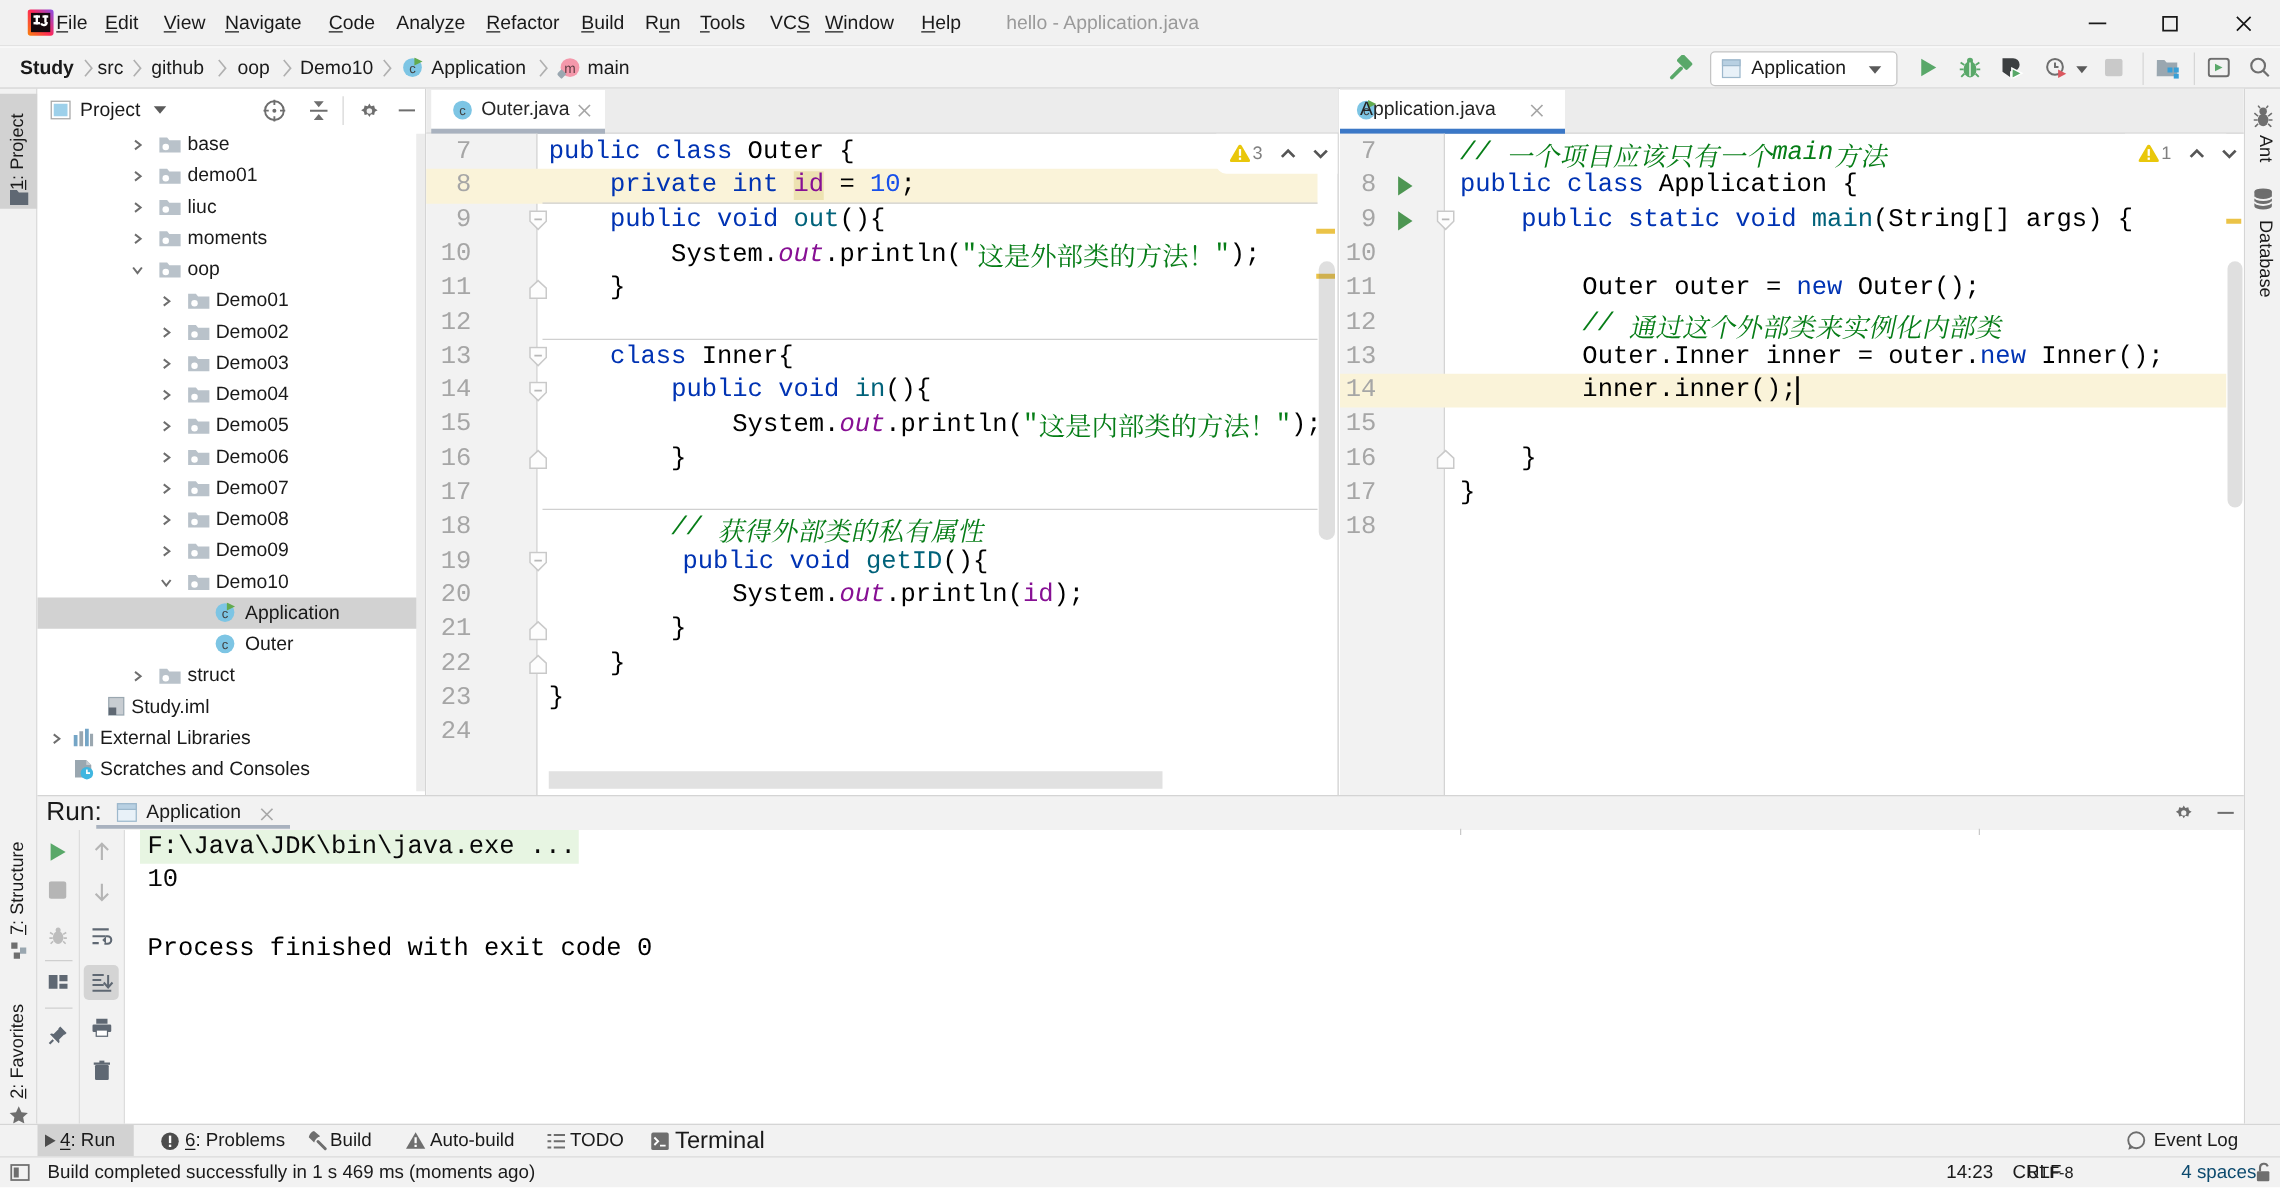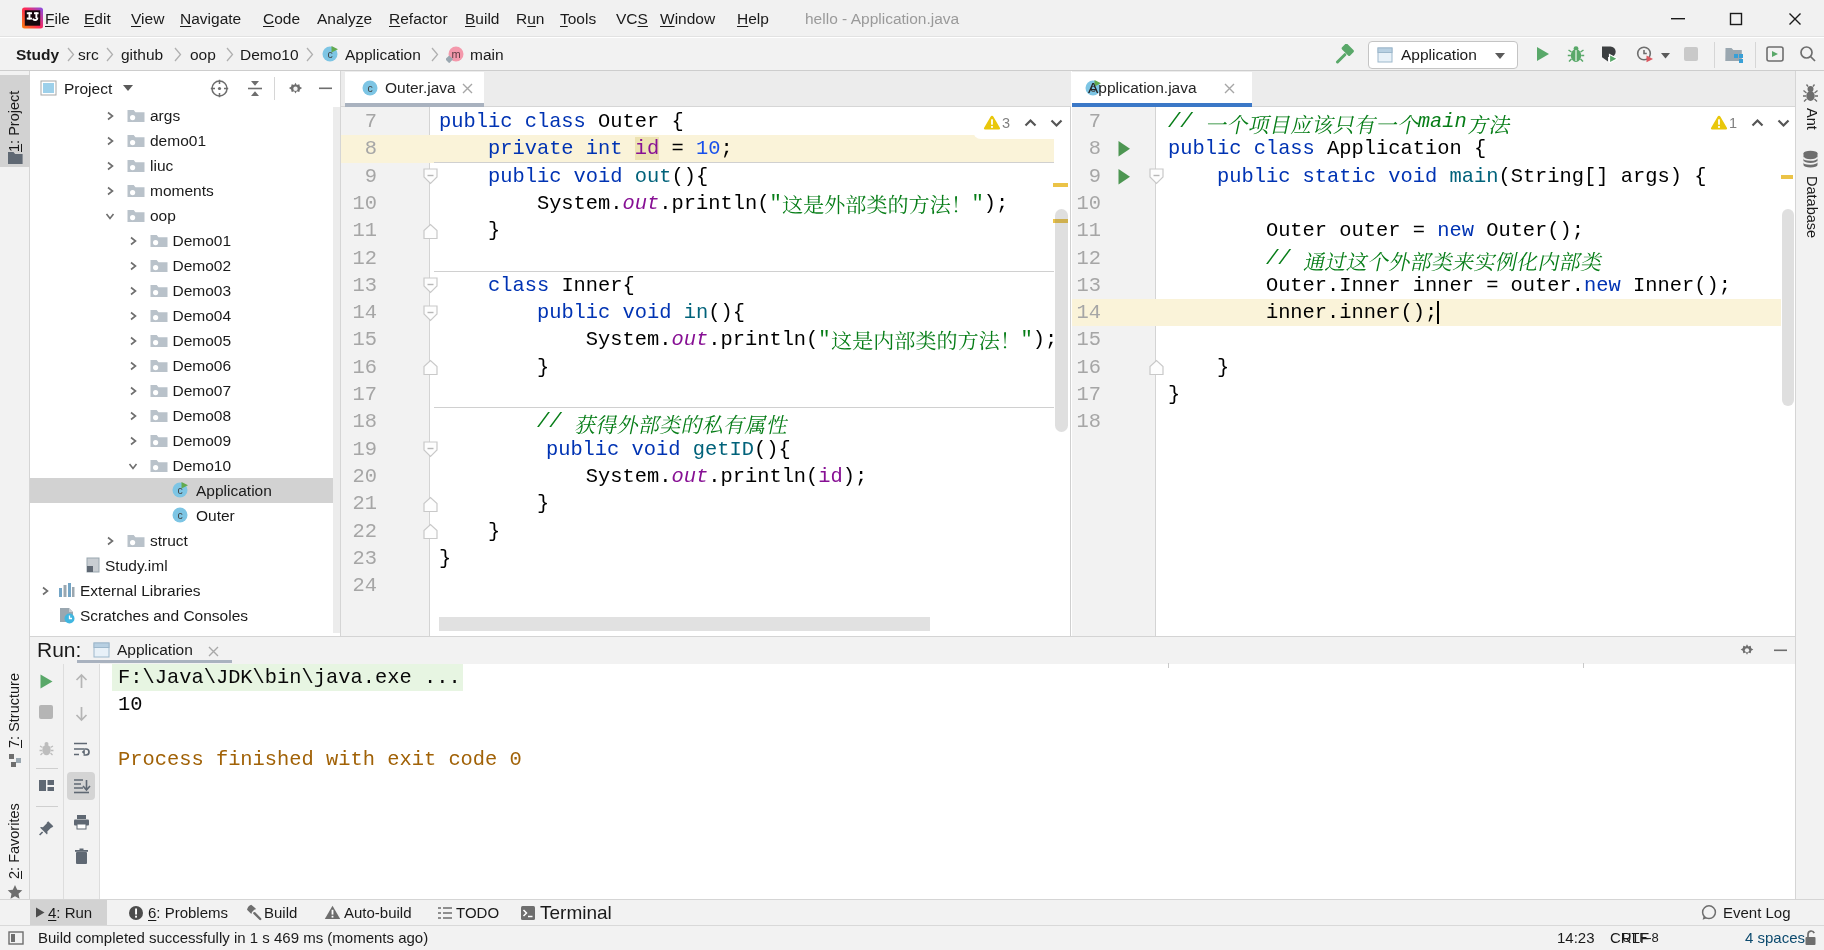--- a/index.html
+++ b/index.html
@@ -197,21 +197,21 @@
 <svg class="abs" style="left:318px;top:86px" width="15" height="5">
     <rect x="1" y="1.5" width="13" height="1.6" fill="#6e6e6e"></rect>
   </svg>
 <svg class="abs" style="left:105px;top:110.5px" width="10" height="10">
     <path d="M3 1.5 L7.5 5 L3 8.5" stroke="#6e6e6e" stroke-width="1.6" fill="none"></path>
   </svg>
 <svg class="abs" style="left:127px;top:108px" width="18" height="15">
     <path d="M0.5 2 h6.2 l1.8 2.2 h9 V14 h-17 Z" fill="#b9c2ca"></path>
     <circle cx="5.6" cy="9.6" r="2.6" fill="#fff"></circle>
   </svg>
-<div class="treerow" style="left:150px;top:103px">args</div>
+<div class="treerow" style="left:150px;top:103px">base</div>
 <svg class="abs" style="left:105px;top:135.5px" width="10" height="10">
     <path d="M3 1.5 L7.5 5 L3 8.5" stroke="#6e6e6e" stroke-width="1.6" fill="none"></path>
   </svg>
 <svg class="abs" style="left:127px;top:133px" width="18" height="15">
     <path d="M0.5 2 h6.2 l1.8 2.2 h9 V14 h-17 Z" fill="#b9c2ca"></path>
     <circle cx="5.6" cy="9.6" r="2.6" fill="#fff"></circle>
   </svg>
 <div class="treerow" style="left:150px;top:128px">demo01</div>
 <svg class="abs" style="left:105px;top:160.5px" width="10" height="10">
     <path d="M3 1.5 L7.5 5 L3 8.5" stroke="#6e6e6e" stroke-width="1.6" fill="none"></path>
@@ -648,21 +648,21 @@
     <rect x="4" y="10" width="9" height="5" fill="#fff" stroke="#5f6873"></rect>
   </svg>
 <svg class="abs" style="left:74px;top:848px" width="15" height="17">
     <rect x="2" y="4" width="11" height="12" rx="1" fill="#5f6873"></rect>
     <rect x="1" y="2" width="13" height="1.8" fill="#5f6873"></rect>
     <rect x="5.5" y="0.5" width="4" height="2" fill="#5f6873"></rect>
   </svg>
 <div class="abs" style="left:112px;top:664px;width:351px;height:27px;background:#e7f5e2"></div>
 <div class="cl" style="left:118px;top:664px;color:#080808">F:\Java\JDK\bin\java.exe ...</div>
 <div class="cl" style="left:118px;top:691px;color:#080808">10</div>
-<div class="cl" style="left:118px;top:746px;color:#a16207">Process finished with exit code 0</div>
+<div class="cl" style="left:118px;top:746px;color:#000000">Process finished with exit code 0</div>
 <div class="abs" style="left:0;top:899px;width:1824px;height:26px;background:#f2f2f2;border-top:1px solid #d5d5d5"></div>
 <div class="abs" style="left:30px;top:900px;width:77px;height:25px;background:#d2d2d2"></div>
 <svg class="abs" style="left:34px;top:906px" width="12" height="13">
     <path d="M2 1.5 L10.5 6.5 L2 11.5 Z" fill="#4c4c4c"></path>
   </svg>
 <div class="abs" style="left:48px;top:900px;height:25px;line-height:25px;font-size:15px;color:#1a1a1a"><u>4</u>: Run</div>
 <svg class="abs" style="left:128px;top:905px" width="16" height="16">
     <circle cx="8" cy="8" r="7" fill="#4c4c4c"></circle>
     <rect x="7.1" y="3.5" width="1.9" height="6" fill="#fff"></rect>
     <rect x="7.1" y="10.7" width="1.9" height="1.9" fill="#fff"></rect>

